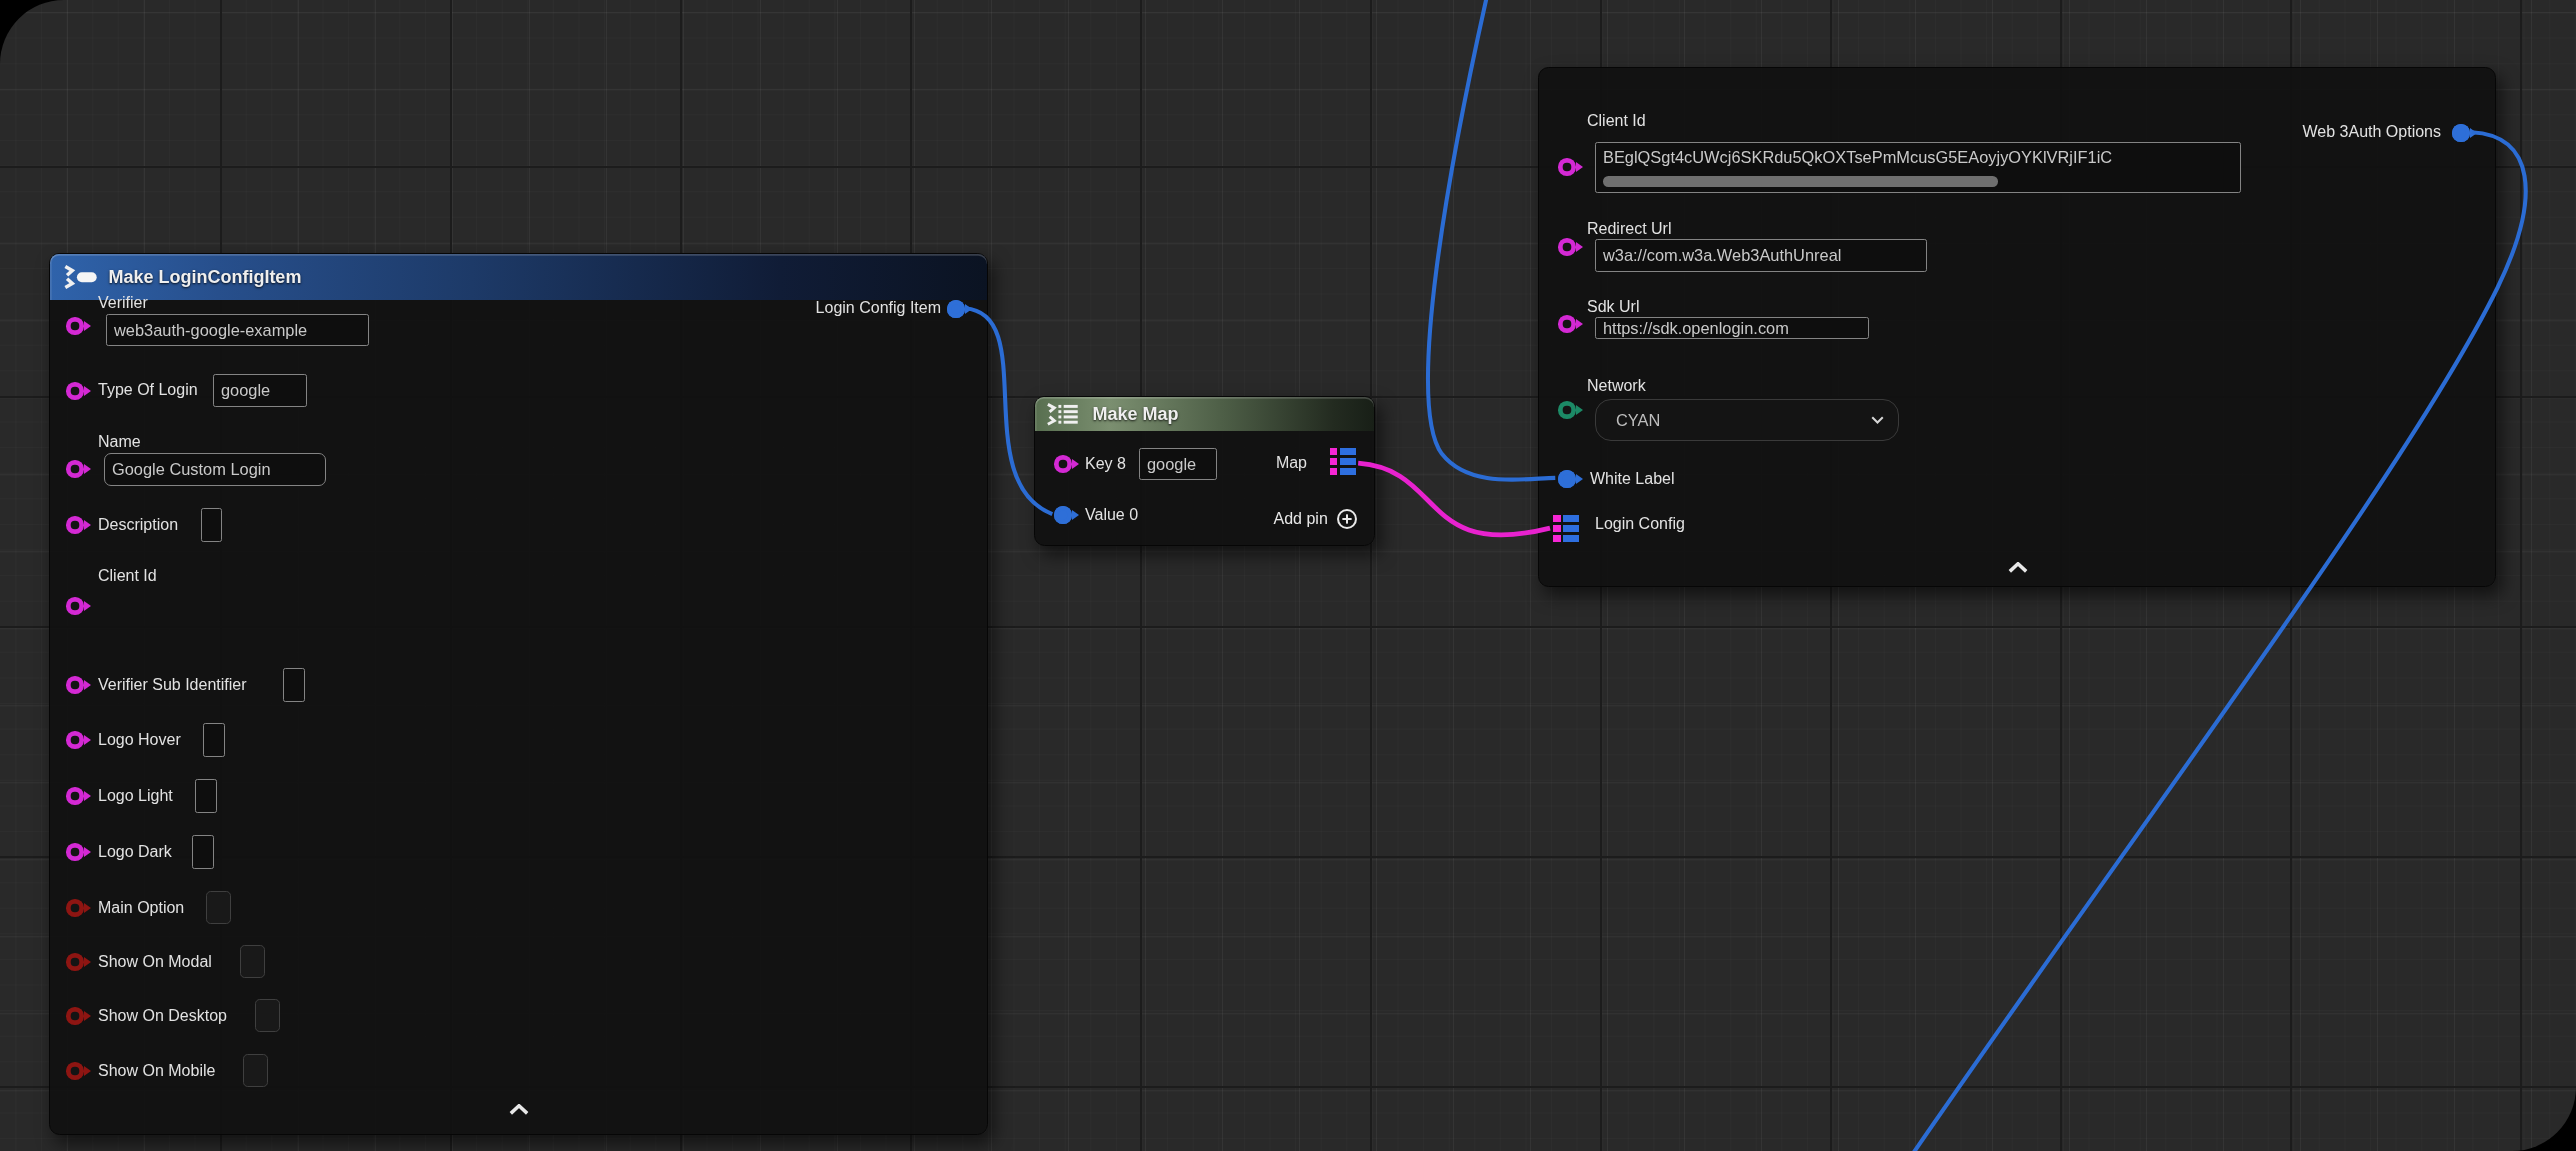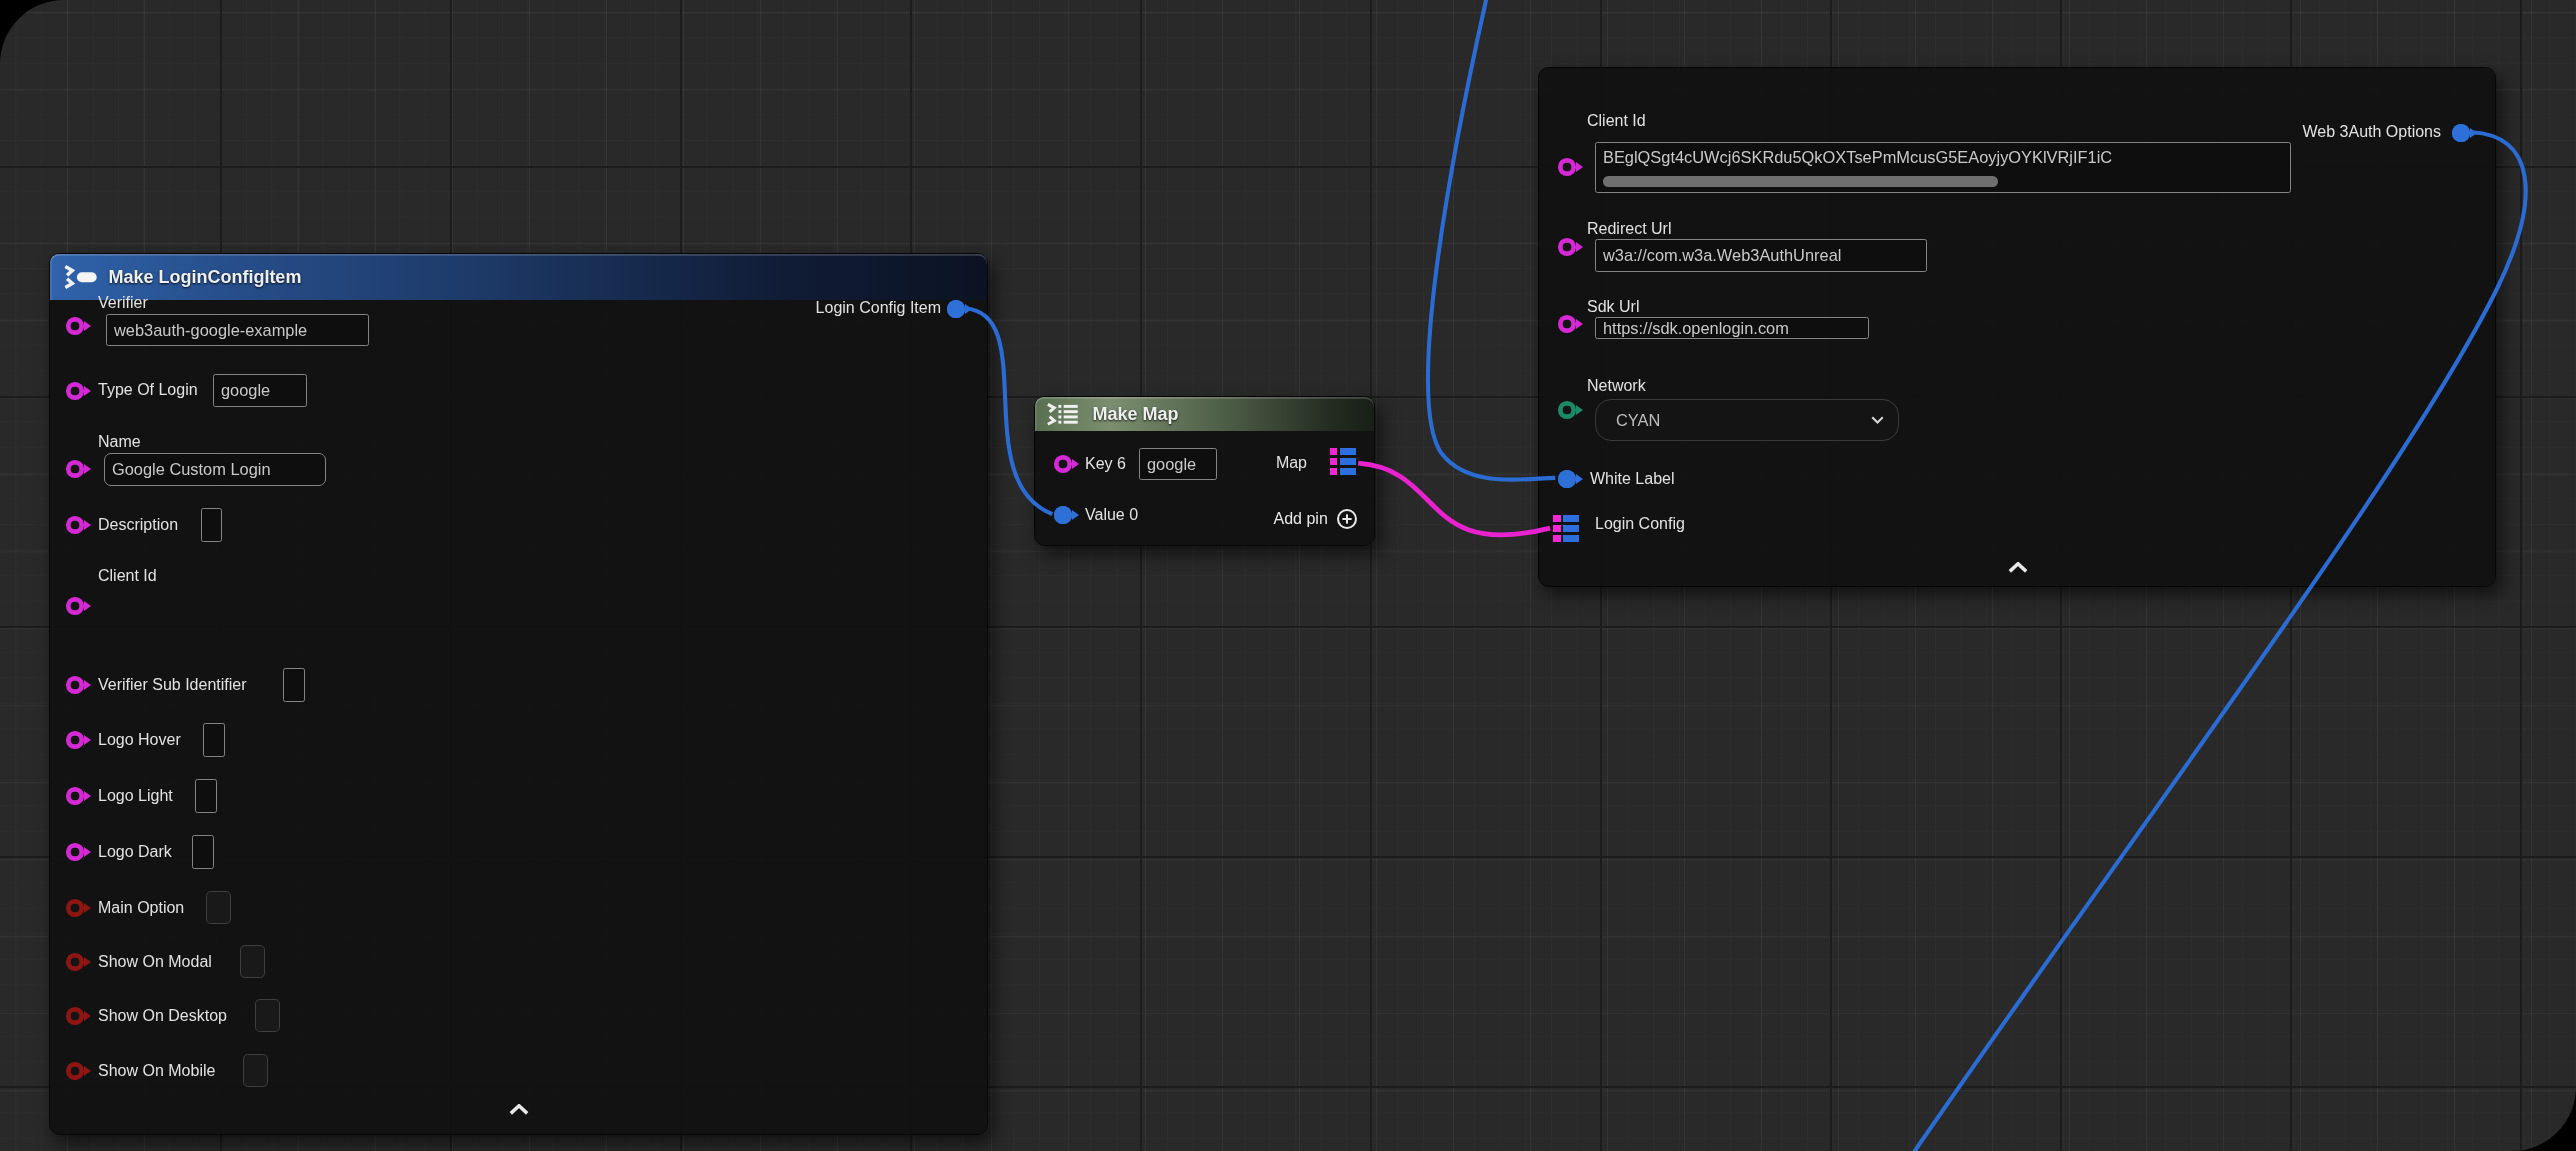--- a/index.html
+++ b/index.html
@@ -155,21 +155,21 @@
           <rect x="21" y="23" width="5" height="5" fill="#f0f0f0"></rect>
             <rect x="30" y="23" width="24" height="5" fill="#f0f0f0"></rect>
           <rect x="21" y="32" width="5" height="5" fill="#f0f0f0"></rect>
             <rect x="30" y="32" width="24" height="5" fill="#f0f0f0"></rect>
         </svg>
       </span>
       <span class="ntitle" style="margin-left:14px;">Make Map</span>
     </div>
 
     <span class="pin pstr" style="left:19.3px;top:58px;"></span>
-    <span class="lbl" style="left:50px;top:57px;">Key 6</span>
+    <span class="lbl" style="left:50px;top:57px;">Key 8</span>
     <div class="tbox" style="left:104px;top:51px;width:78px;height:32px;">
         <span>google</span>
       </div>
 
     <span class="lbl" style="right:67px;top:56px;">Map</span>
     <span class="mappin" style="right:18px;top:51px;">
       <i class="mc"></i>
         <i class="bc"></i>
         <i class="mc"></i>
         <i class="bc"></i>
@@ -192,21 +192,21 @@
     </div>
   </div>
 
   <div class="node" style="left:1538px;top:67px;width:956px;height:518px;">
 
     <span class="lbl" style="right:54px;top:54px;">Web 3Auth Options</span>
     <span class="pin pstruct filled" style="left:913px;top:56px;"></span>
 
     <span class="lbl" style="left:48px;top:43px;">Client Id</span>
     <span class="pin pstr" style="left:19.3px;top:90px;"></span>
-    <div class="tbox clip" style="left:56px;top:74px;width:696px;height:51px;align-items:flex-start;padding-top:4.7px;">
+    <div class="tbox clip" style="left:56px;top:74px;width:646px;height:51px;align-items:flex-start;padding-top:4.7px;">
       <span>BEglQSgt4cUWcj6SKRdu5QkOXTsePmMcusG5EAoyjyOYKlVRjIF1iC</span>
       <span class="scrollbar" style="width:395px;"></span>
     </div>
 
     <span class="lbl" style="left:48px;top:151px;">Redirect Url</span>
     <span class="pin pstr" style="left:19.3px;top:170px;"></span>
     <div class="tbox" style="left:56px;top:171px;width:332px;height:33px;">
         <span>w3a://com.w3a.Web3AuthUnreal</span>
       </div>
 

